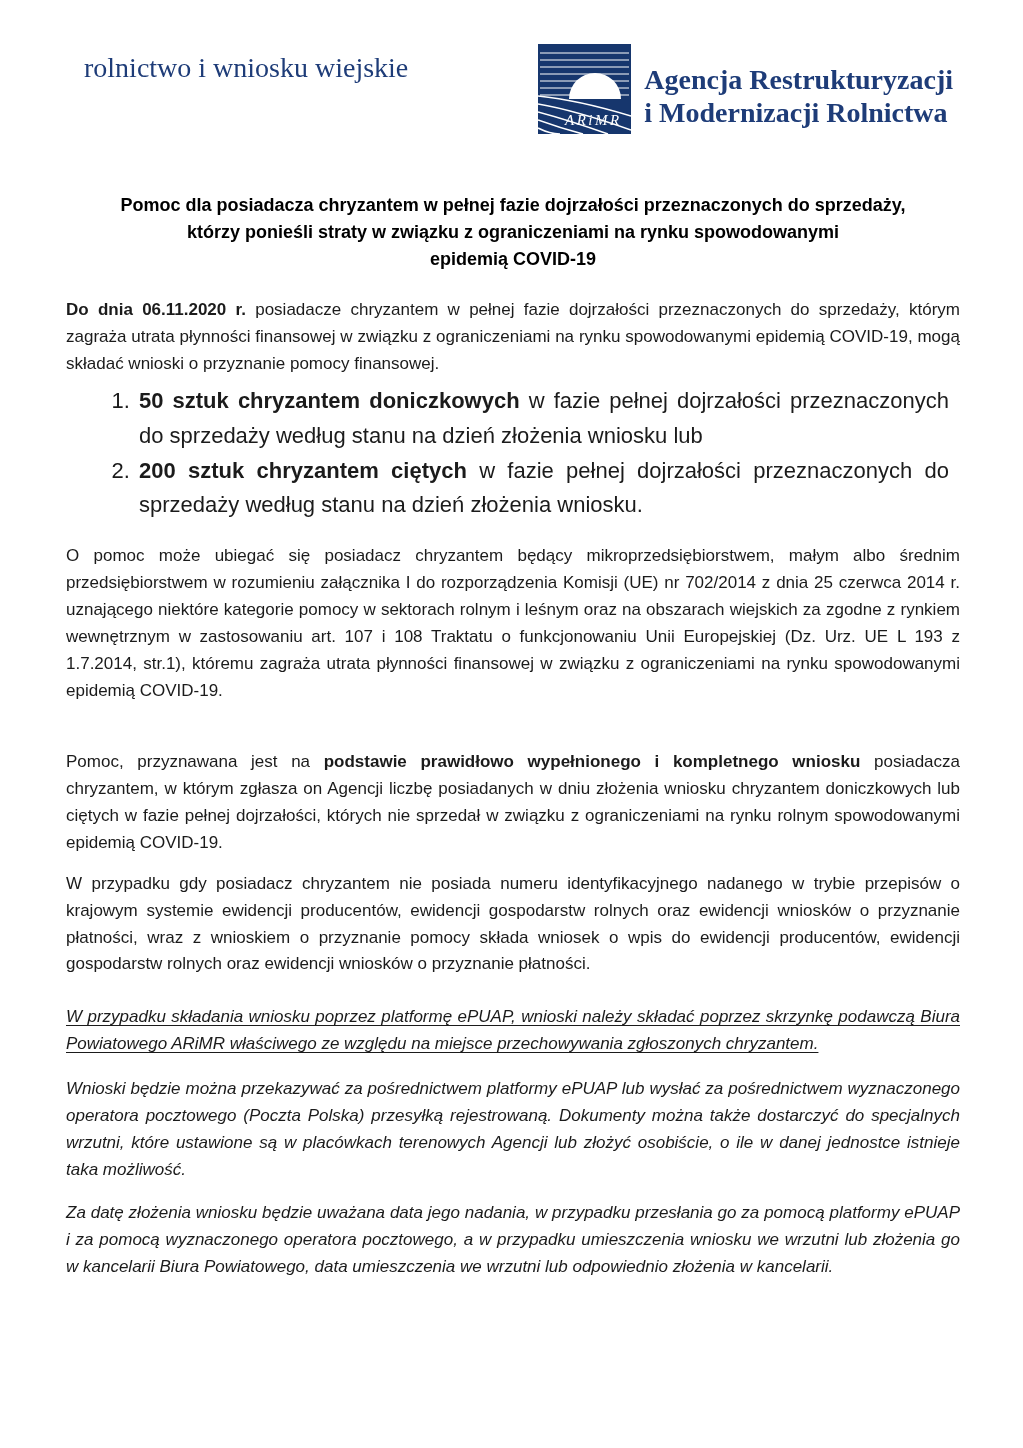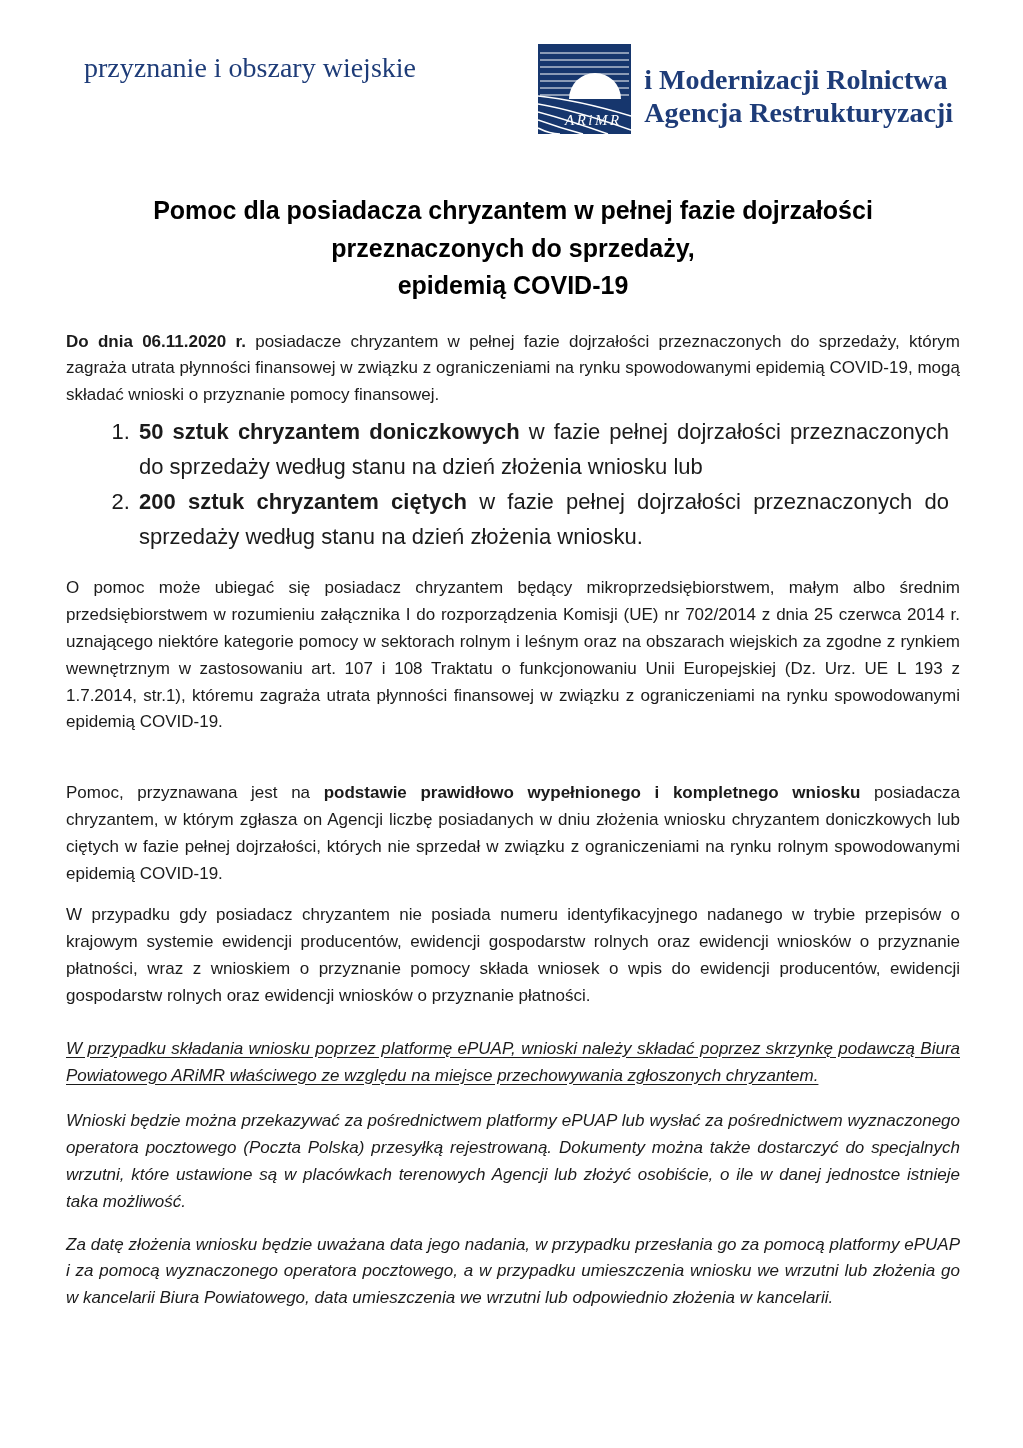--- a/index.html
+++ b/index.html
@@ -23,21 +23,21 @@
   .tagline .l2{font-size:28px;font-weight:500;line-height:1.3;}
   .agency{display:flex;align-items:center;gap:13px;margin-right:10px;}
   .logo-box{width:93px;height:104px;flex:0 0 auto;}
   .logo-bg{fill:var(--brand-navy);}
   .logo-line{stroke:#fff;fill:none;stroke-width:1;}
   .logo-furrow{stroke:#fff;fill:none;stroke-width:1.6;}
   .logo-dome{fill:#fff;}
   .logo-word{fill:#fff;font-family:"Liberation Serif",serif;font-style:italic;font-size:15px;letter-spacing:2.5px;}
   .agency-name{font-family:"Liberation Serif",serif;color:var(--brand-text);font-size:28px;font-weight:600;line-height:1.18;}
   
-  .title{font-size:25px;font-weight:700;color:#000;text-align:center;line-height:1.5;margin:48px 0 24px;}
+  .title{font-size:18px;font-weight:700;color:#000;text-align:center;line-height:1.5;margin:48px 0 24px;}
   .title span{display:block;}
   
   .doc p{font-size:17px;line-height:1.585;text-align:justify;margin:0 3px 14px;}
   .doc .left{text-align:left;}
   .bold{font-weight:700;}
   .italic{font-style:italic;}
   .underline{text-decoration:underline;text-underline-offset:3px;}
   ol.num{margin:0 14px 20px;padding-left:59px;font-size:22px;line-height:1.585;}
   ol.num li{text-align:justify;padding-left:3px;}
   .mb6{margin-bottom:6px !important;}
@@ -49,21 +49,21 @@
   .mb18{margin-bottom:18px !important;}
   .mb0{margin-bottom:0 !important;}
 </style>
 </head>
 <body>
 
 <div class="page">
 
   <div class="header">
     <div class="tagline">
-      <div class="l2">przyznanie i obszary wiejskie</div>
+      <div class="l2">rolnictwo i wniosku wiejskie</div>
     </div>
     <div class="agency">
       <div class="logo-box">
         <svg width="93" height="90" viewBox="0 0 93 90" xmlns="http://www.w3.org/2000/svg">
           <rect class="logo-bg" x="0" y="0" width="93" height="90"></rect>
           <line class="logo-line" x1="2" y1="9" x2="91" y2="9"></line>
           <line class="logo-line" x1="2" y1="16" x2="91" y2="16"></line>
           <line class="logo-line" x1="2" y1="23" x2="91" y2="23"></line>
           <line class="logo-line" x1="2" y1="30" x2="91" y2="30"></line>
           <line class="logo-line" x1="2" y1="37" x2="91" y2="37"></line>
@@ -72,28 +72,29 @@
           <path class="logo-furrow" d="M0,52 Q40,56 93,72"></path>
           <path class="logo-furrow" d="M0,60 Q36,66 93,86"></path>
           <path class="logo-furrow" d="M0,68 Q30,76 70,90"></path>
           <path class="logo-furrow" d="M0,76 Q22,84 45,90"></path>
           <path class="logo-furrow" d="M0,84 Q12,90 22,90"></path>
           <path class="logo-dome" d="M31,55 A26,26 0 0 1 83,55 Z"></path>
           <text class="logo-word" x="27" y="81">ARiMR</text>
         </svg>
       </div>
       <div class="agency-name">
+        <div>Agencja Restrukturyzacji</div>
         <div>i Modernizacji Rolnictwa</div>
-        <div>Agencja Restrukturyzacji</div>
       </div>
     </div>
   </div>
 
   <h1 class="title">
     <span>Pomoc dla posiadacza chryzantem w pełnej fazie dojrzałości przeznaczonych do sprzedaży,</span>
+    <span>którzy ponieśli straty w związku z ograniczeniami na rynku spowodowanymi</span>
     <span>epidemią COVID-19</span>
   </h1>
 
   <div class="doc">
 
     <p class="mb6"><span style="font-weight: 700;">Do dnia 06.11.2020 r. </span><span>posiadacze chryzantem w pełnej fazie dojrzałości przeznaczonych do sprzedaży, którym zagraża utrata płynności finansowej w związku z ograniczeniami na rynku spowodowanymi epidemią COVID-19, mogą składać wnioski o przyznanie pomocy finansowej.</span></p>
 
 
     <ol class="num">
       <li><span style="font-weight: 700;">50 sztuk chryzantem doniczkowych</span><span> w fazie pełnej dojrzałości przeznaczonych do sprzedaży według stanu na dzień złożenia wniosku lub</span></li>

